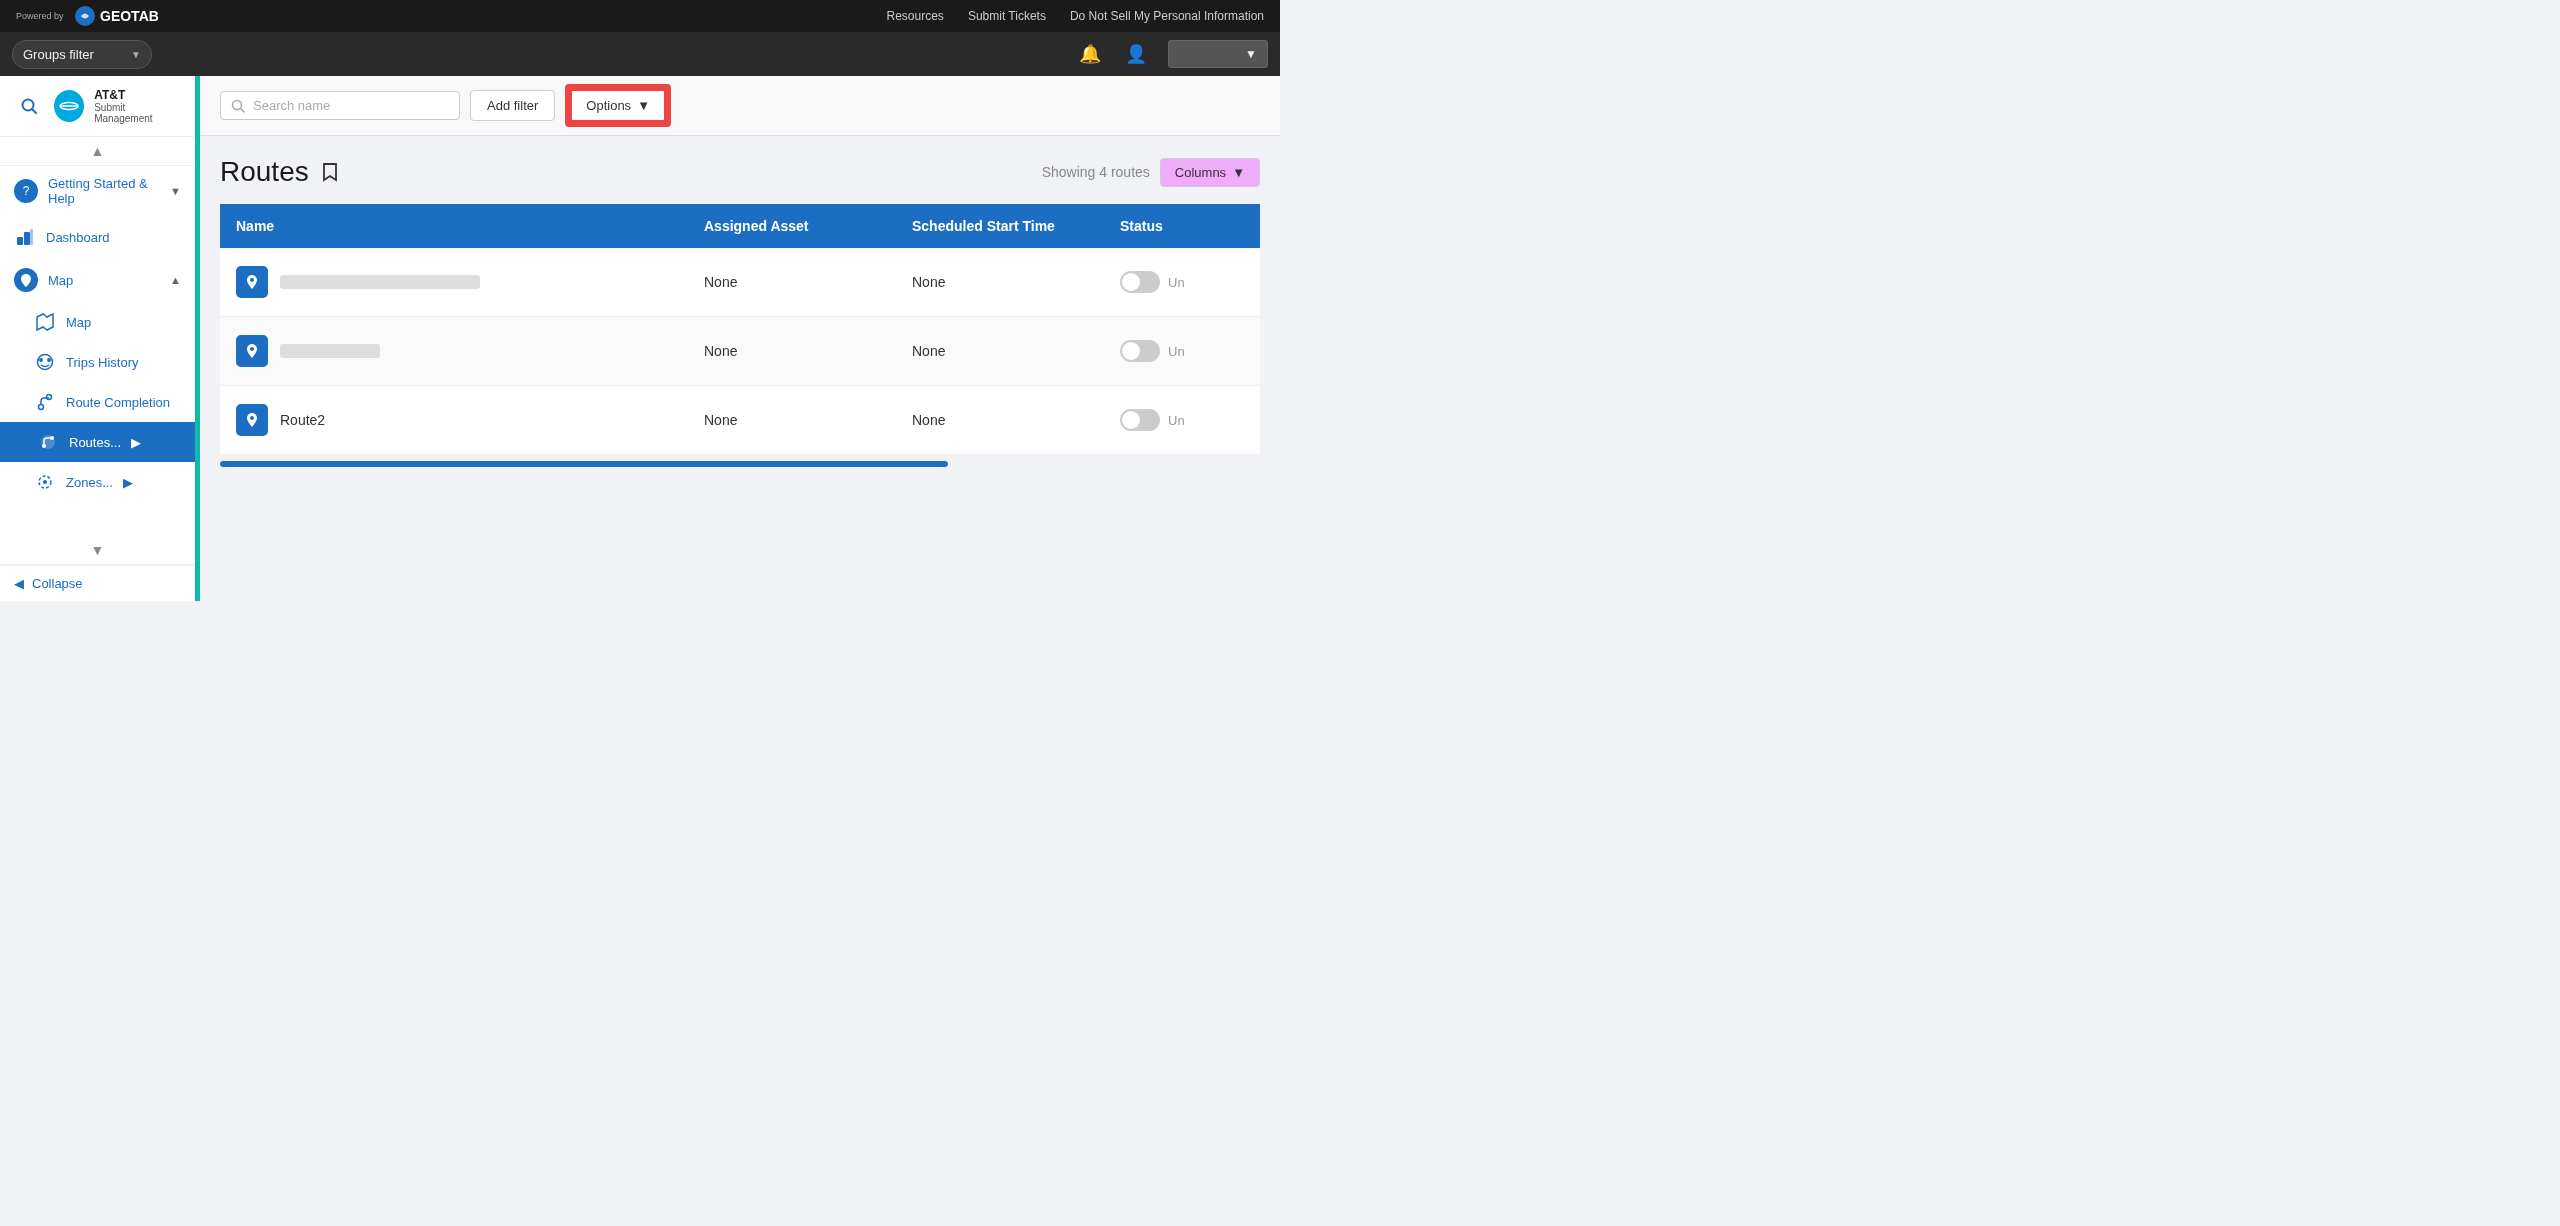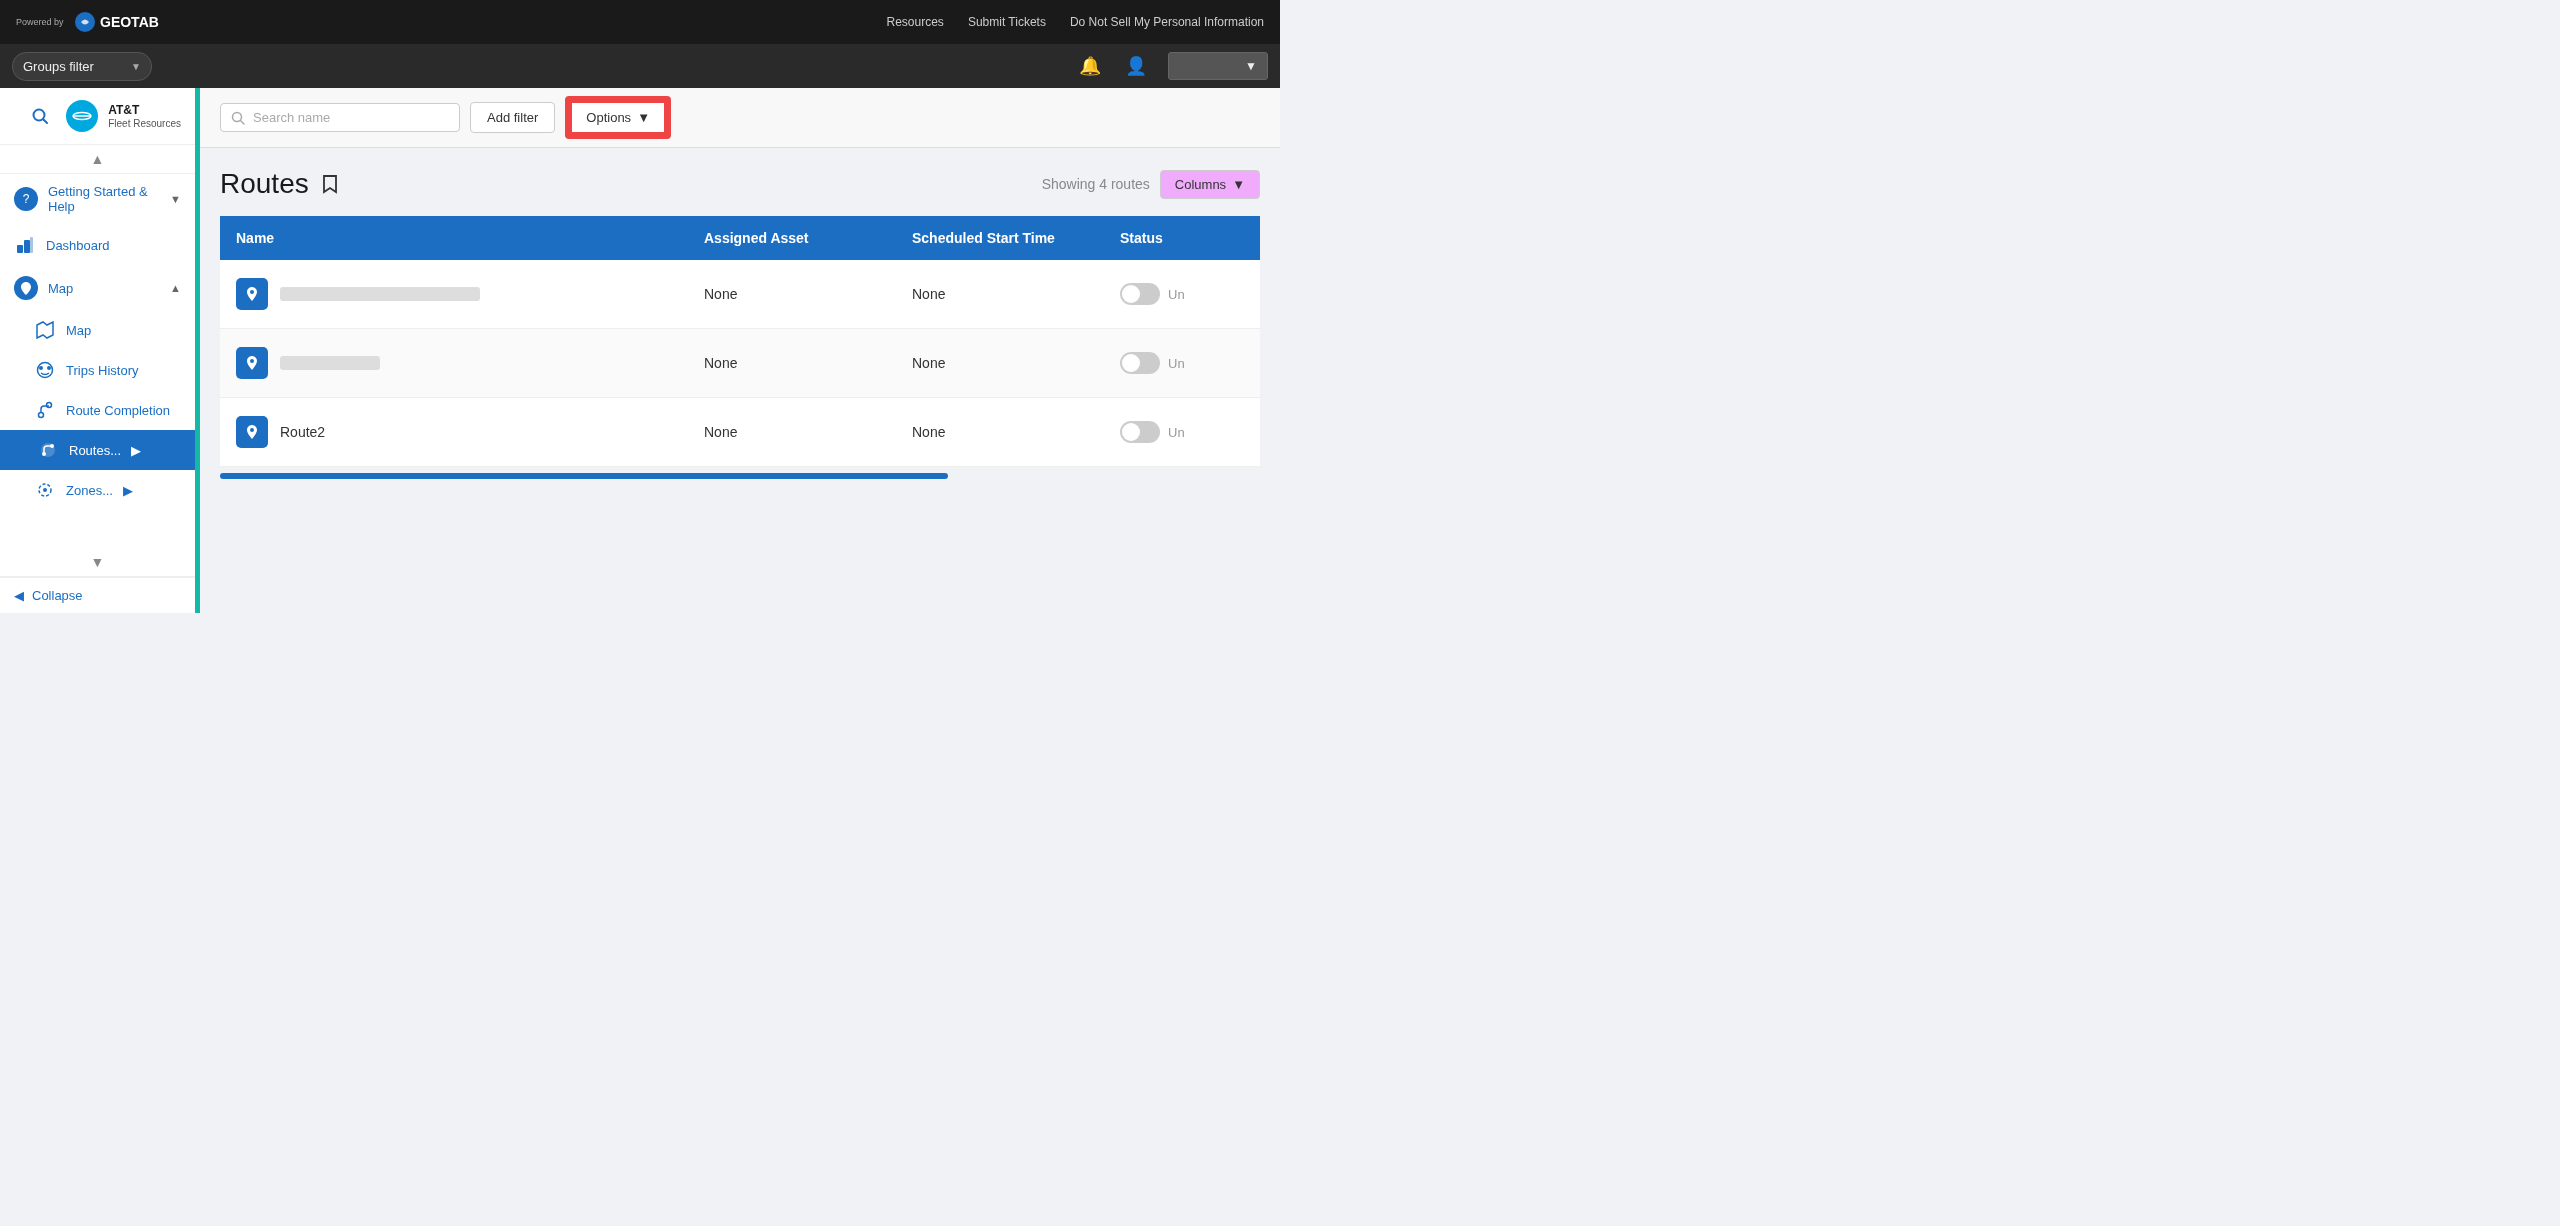--- a/index.html
+++ b/index.html
@@ -1,21 +1,21 @@
 <!DOCTYPE html>
 <html><head>
   <meta charset="utf-8">
   <style>
     * { box-sizing: border-box; margin: 0; padding: 0; }
     body { font-family: 'Segoe UI', Arial, sans-serif; background: #f0f2f5; overflow: hidden; width: 1280px; height: 613px; transform-origin: top left; }
 
     
     .topbar {
       background: #1a1a1a;
-      height: 44px;
+      height: 32px;
       display: flex;
       align-items: center;
       justify-content: space-between;
       padding: 0 16px;
       position: relative;
       z-index: 100;
     }
     .topbar-left {
       display: flex;
       align-items: center;
@@ -498,21 +498,21 @@
       </div>
       <div class="att-logo-circle">
         <svg width="24" height="24" viewBox="0 0 24 24">
           <ellipse cx="12" cy="12" rx="9" ry="9" fill="#00a8e0"></ellipse>
           <ellipse cx="12" cy="12" rx="9" ry="3.5" fill="none" stroke="white" stroke-width="1.5"></ellipse>
           <line x1="3" y1="12" x2="21" y2="12" stroke="white" stroke-width="1.5"></line>
         </svg>
       </div>
       <div>
         <div class="sidebar-brand">AT&amp;T</div>
-        <div class="sidebar-brand-sub">Fleet Resources</div>
+        <div class="sidebar-brand-sub">Submit Management</div>
       </div>
     </div>
 
     <div class="sidebar-scroll-arrows">
       <button class="scroll-arrow-btn">▲</button>
     </div>
 
     <div class="sidebar-scroll">
 
       <div class="nav-item">

